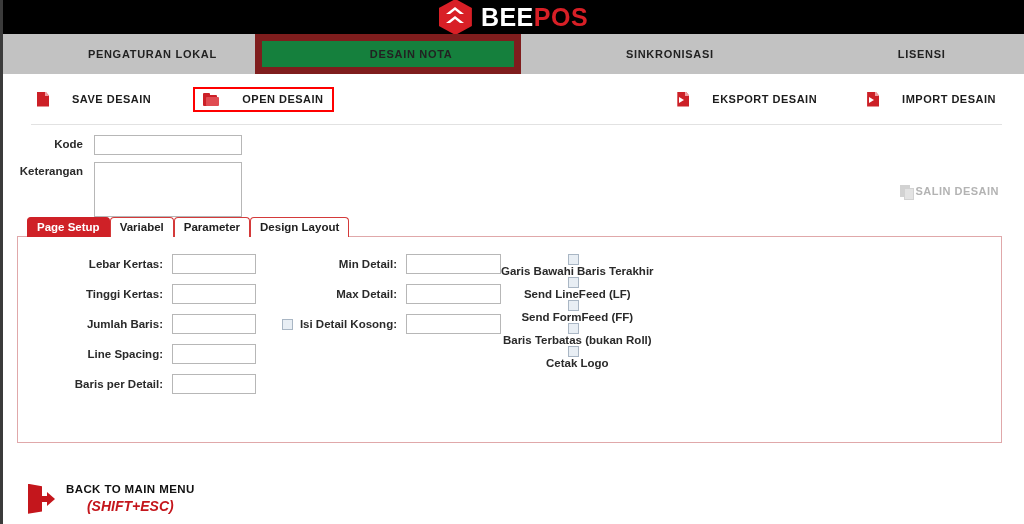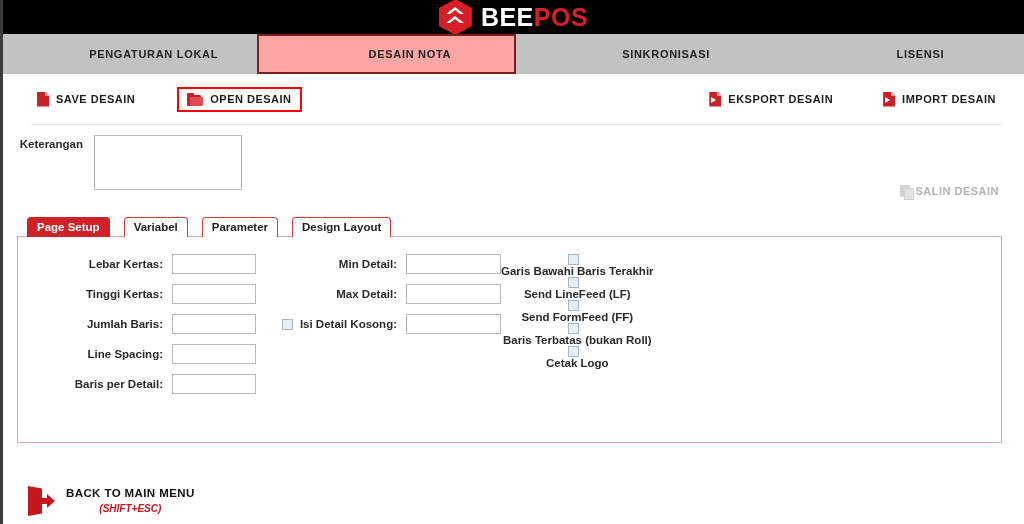--- a/index.html
+++ b/index.html
@@ -96,38 +96,38 @@
     justify-content: center;
     font-size: 11px;
     font-weight: bold;
     color: #222222;
     letter-spacing: 0.7px;
     cursor: pointer;
     box-sizing: border-box;
     padding-left: 47px;
   }
   .nav-item.active {
-    background: #fca5a5;
-    border: 2px solid #7f1d1d;
+    background: #15803d;
+    border: 7px solid #7f1d1d;
     text-align: center;
   }
 
   
   .toolbar {
     height: 50px;
     display: flex;
     align-items: center;
     padding: 0 22px 0 28px;
     box-sizing: border-box;
     position: relative;
   }
   .tool-btn {
     display: flex;
     align-items: center;
-    gap: 7px;
+    gap: 23px;
     font-size: 11px;
     font-weight: bold;
     color: #1c1c1c;
     letter-spacing: 0.5px;
     cursor: pointer;
     padding: 3px 6px;
     box-sizing: border-box;
   }
   .tool-btn.boxed {
     border: 2px solid #ff0000;
@@ -263,21 +263,21 @@
   
   .tabs-wrap {
     padding-left: 24px;
     position: relative;
     z-index: 2;
     height: 19px;
   }
   .tabs {
     display: flex;
     align-items: flex-end;
-    gap: 14px;
+    gap: 0;
   }
   .tab {
     font-size: 11.5px;
     font-weight: bold;
     padding: 3px 9px 3px 9px;
     border: 1px solid #d43a3a;
     border-bottom: none;
     border-radius: 4px 4px 0 0;
     background: #ffffff;
     color: #1f1f1f;
@@ -402,21 +402,21 @@
     border-left: 8px solid #c4161c;
   }
   .foot-text { line-height: 1.35; }
   .foot-main {
     font-size: 11.5px;
     font-weight: bold;
     color: #111111;
     letter-spacing: 0.4px;
   }
   .foot-sub {
-    font-size: 10px;
+    font-size: 14px;
     font-weight: bold;
     font-style: italic;
     color: #c4161c;
     text-align: center;
   }
 </style>
 </head>
 <body>
 
 <div class="app">
@@ -463,20 +463,24 @@
     <div class="tool-btn">
       <span class="icon-doc arr"></span>
       <span>IMPORT DESAIN</span>
     </div>
   </div>
 
   <div class="divider"></div>
 
   <div class="form-top">
     <div class="frow">
+      <div class="flabel">Kode</div>
+      <input class="finput" type="text" value="" style="">
+    </div>
+    <div class="frow">
       <div class="flabel">Keterangan</div>
       <textarea class="ftextarea" style=""></textarea>
     </div>
     <div class="salin">
       <span class="icon-copy">
           <span class="cb"></span>
           <span class="cf"></span>
         </span>
       <span>SALIN DESAIN</span>
     </div>

